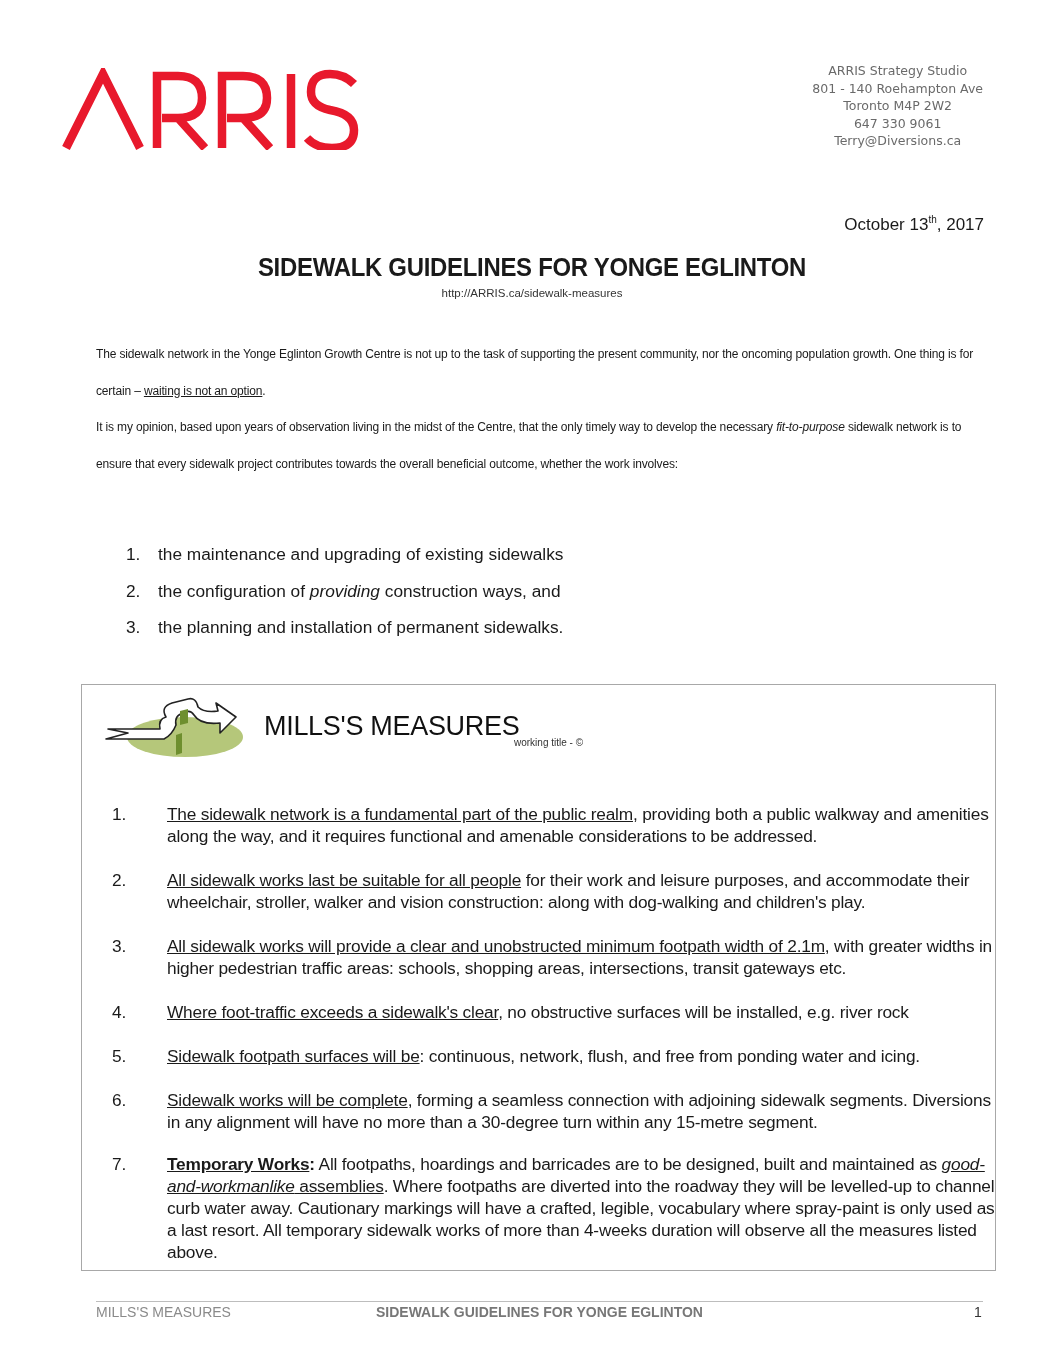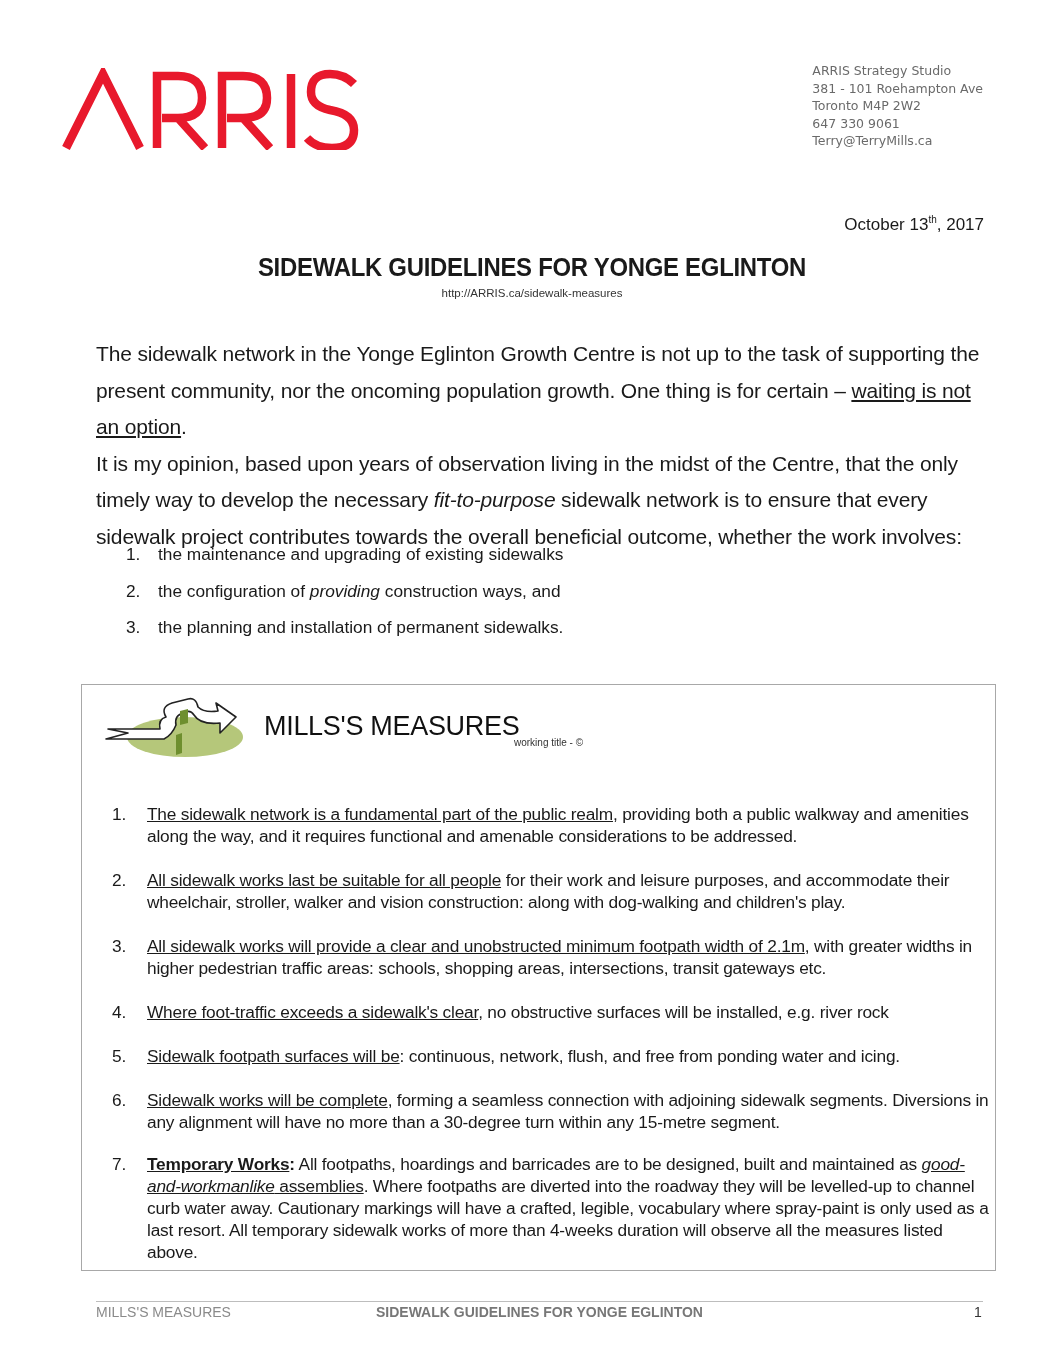--- a/index.html
+++ b/index.html
@@ -1,36 +1,36 @@
 <!DOCTYPE html>
 <html><head>
 <meta charset="utf-8">
 <style>
   html,body{margin:0;padding:0;background:#fff;}
   body{width:1064px;height:1372px;position:relative;overflow:hidden;font-family:"Liberation Sans",sans-serif;color:#1a1a1a;}
   .logo{position:absolute;left:62px;top:68px;width:300px;height:82px;}
-  .address{position:absolute;right:81px;top:62px;text-align:left;font-family:"DejaVu Sans",sans-serif;font-size:12.5px;line-height:17.5px;color:#6a6a6a;}
+  .address{position:absolute;right:81px;top:62px;text-align:center;font-family:"DejaVu Sans",sans-serif;font-size:12.5px;line-height:17.5px;color:#6a6a6a;}
   .date{position:absolute;right:80px;top:187px;font-size:17px;color:#1a1a1a;margin-top:27px;}
   .date sup{font-size:10px;}
   .title{position:absolute;left:0;width:1064px;top:252px;text-align:center;font-size:26px;font-weight:bold;letter-spacing:-0.3px;transform:scaleX(0.92);}
   .url{position:absolute;left:0;width:1064px;top:287px;text-align:center;font-size:11.5px;color:#333;}
-  .intro{position:absolute;left:96px;top:336px;width:890px;font-size:21px;line-height:36.5px;letter-spacing:-0.15px;}
+  .intro{position:absolute;left:96px;top:336px;width:890px;font-size:12px;line-height:36.5px;letter-spacing:-0.15px;}
   .intro p{margin:0;}
   .u{text-decoration:underline;}
   .worklist{position:absolute;left:126px;top:536px;font-size:17.3px;line-height:36.5px;margin:0;padding:0;list-style:none;}
   .worklist li{display:flex;}
   .worklist .num{width:32px;}
   .box{position:absolute;left:81px;top:684px;width:915px;height:587px;border:1.5px solid #a8a8a8;box-sizing:border-box;}
   .box-logo{position:absolute;left:18px;top:4px;width:150px;height:70px;}
   .box-title{position:absolute;left:182px;top:26px;font-size:27px;color:#111;letter-spacing:-0.3px;}
   .box-sub{position:absolute;left:432px;top:52px;font-size:10px;color:#333;}
   .measures{position:absolute;left:30px;top:118px;width:885px;font-size:17.3px;line-height:22px;letter-spacing:-0.2px;}
   .measure{display:flex;margin-bottom:22px;}
   .measure .num{width:35px;flex:none;}
-  .measure .txt{flex:1;}
+  .measure .txt{flex:1;margin-left:20px;}
   .m7{margin-top:-2px;}
   .footer-rule{position:absolute;left:96px;top:1301px;width:887px;border-top:1px solid #bdbdbd;}
   .footer-left{position:absolute;left:96px;top:1304px;font-size:14px;color:#8a8a8a;}
   .footer-center{position:absolute;left:376px;top:1304px;font-size:14px;font-weight:bold;color:#777;}
   .footer-right{position:absolute;left:974px;top:1304px;font-size:14px;color:#333;}
 </style>
 </head>
 <body>
 
 <svg class="logo" viewBox="0 0 300 82">
@@ -38,24 +38,24 @@
     <polyline points="4,80 41,6 78,80"></polyline>
     <path d="M95,80 V8 H116 Q140,8 140,30 Q140,50 116,50 H100 M116,50 L143,80"></path>
     <path d="M160,80 V8 H181 Q205,8 205,30 Q205,50 181,50 H165 M181,50 L208,80"></path>
     <line x1="229" y1="6" x2="229" y2="80"></line>
     <path d="M292,16 Q282,6 268,6 Q249,6 249,24 Q249,38 268,42 Q292,46 292,62 Q292,80 270,80 Q254,80 245,70"></path>
   </g>
 </svg>
 
 <div class="address">
   <div>ARRIS Strategy Studio</div>
-  <div>381 - 101 Roehampton Ave</div>
+  <div>801 - 140 Roehampton Ave</div>
   <div>Toronto M4P 2W2</div>
   <div>647 330 9061</div>
-  <div>Terry@TerryMills.ca</div>
+  <div>Terry@Diversions.ca</div>
 </div>
 
 <div class="date"><span>October 13</span><sup>th</sup><span>, 2017</span></div>
 
 <div class="title">SIDEWALK GUIDELINES FOR YONGE EGLINTON</div>
 <div class="url">http://ARRIS.ca/sidewalk-measures</div>
 
 <div class="intro">
   <p><span>The sidewalk network in the Yonge Eglinton Growth Centre is not up to the task of supporting the present community, nor the oncoming population growth.   One thing is for certain – </span><span class="u">waiting is not an option</span><span>.</span></p>
   <p><span>It is my opinion, based upon years of observation living in the midst of the Centre, that the only timely way to develop the necessary </span><i>fit-to-purpose</i><span> sidewalk network is to ensure that every sidewalk project contributes towards the overall beneficial outcome, whether the work involves:</span></p>

